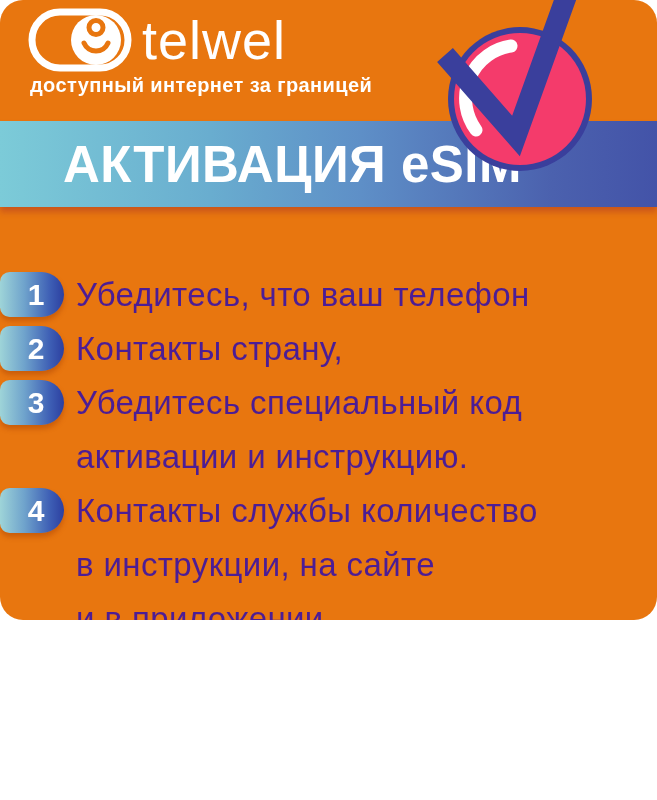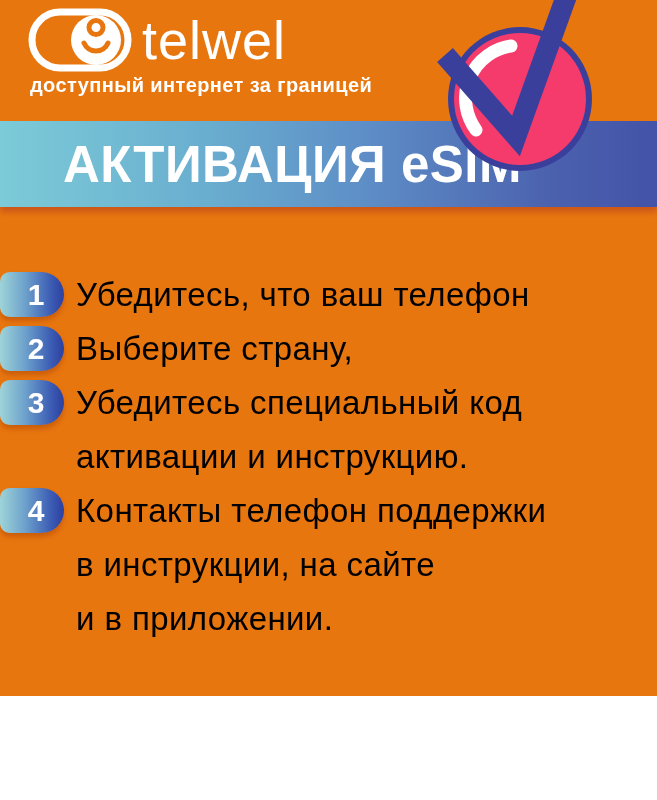--- a/index.html
+++ b/index.html
@@ -1,23 +1,24 @@
 <!DOCTYPE html>
 <html><head>
 <meta charset="utf-8">
 <style>
   * { margin:0; padding:0; box-sizing:border-box; }
   html,body { width:657px; height:800px; }
   body { font-family:"Liberation Sans", sans-serif; }
 
   .page {
     position:relative;
-    width:657px; height:696px;
+    width:657px; height:620px;
     background:#E8760F;
     overflow:hidden;
+    border-radius:23px;
   }
 
   
   .logo-row {
     position:absolute; left:28px; top:8px;
     display:flex; align-items:center;
   }
   .logo-mark { width:104px; height:64px; display:block; }
   .brand {
     color:#ffffff;
@@ -77,21 +78,21 @@
     color:#ffffff;
     font-size:30px; font-weight:bold;
     display:flex; align-items:center; justify-content:center;
     padding-left:8px;
     box-shadow:0 4px 5px rgba(150,50,0,0.35);
   }
   .step-lines { margin-left:76px; }
   .step-line {
     height:54px;
     display:flex; align-items:center;
-    color:#000000;
+    color:#4c1d95;
     font-size:33px;
     letter-spacing:0.4px;
     white-space:nowrap;
   }
 </style>
 </head>
 <body>
 
 <div class="page">
 
@@ -122,35 +123,35 @@
     <div class="step">
       <div class="step-badge">1</div>
       <div class="step-lines">
         <div class="step-line">Убедитесь, что ваш телефон</div>
       </div>
     </div>
 
     <div class="step">
       <div class="step-badge">2</div>
       <div class="step-lines">
-        <div class="step-line">Выберите страну,</div>
+        <div class="step-line">Контакты страну,</div>
       </div>
     </div>
 
     <div class="step">
       <div class="step-badge">3</div>
       <div class="step-lines">
         <div class="step-line">Убедитесь специальный код</div>
         <div class="step-line">активации и инструкцию.</div>
       </div>
     </div>
 
     <div class="step">
       <div class="step-badge">4</div>
       <div class="step-lines">
-        <div class="step-line">Контакты телефон поддержки</div>
+        <div class="step-line">Контакты службы количество</div>
         <div class="step-line">в инструкции, на сайте</div>
         <div class="step-line">и в приложении.</div>
       </div>
     </div>
 
   </div>
 </div>
 
 </body></html>

